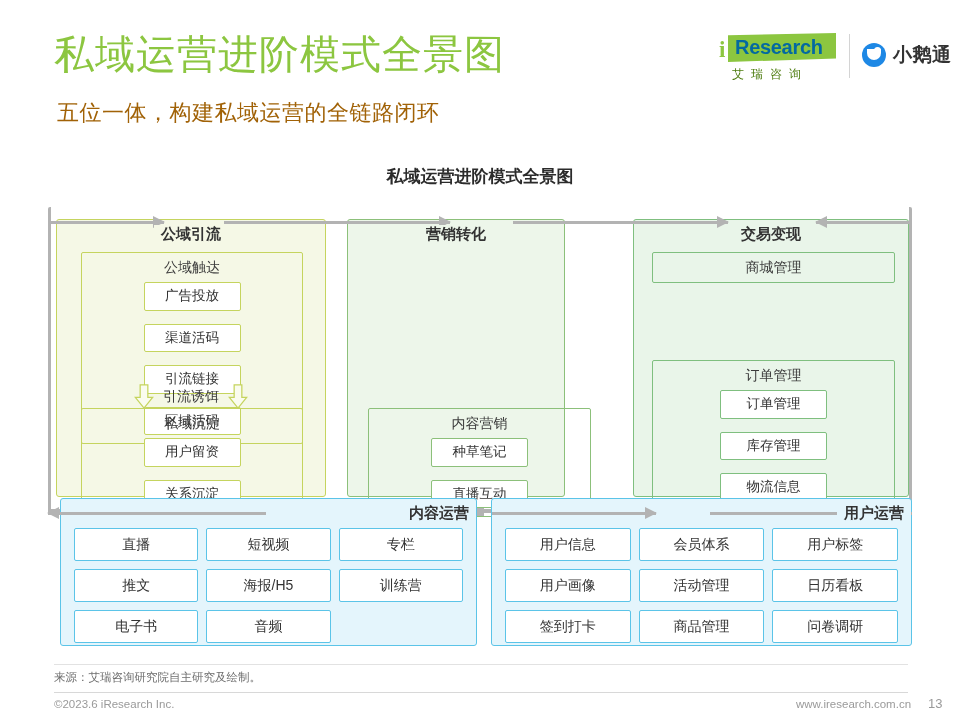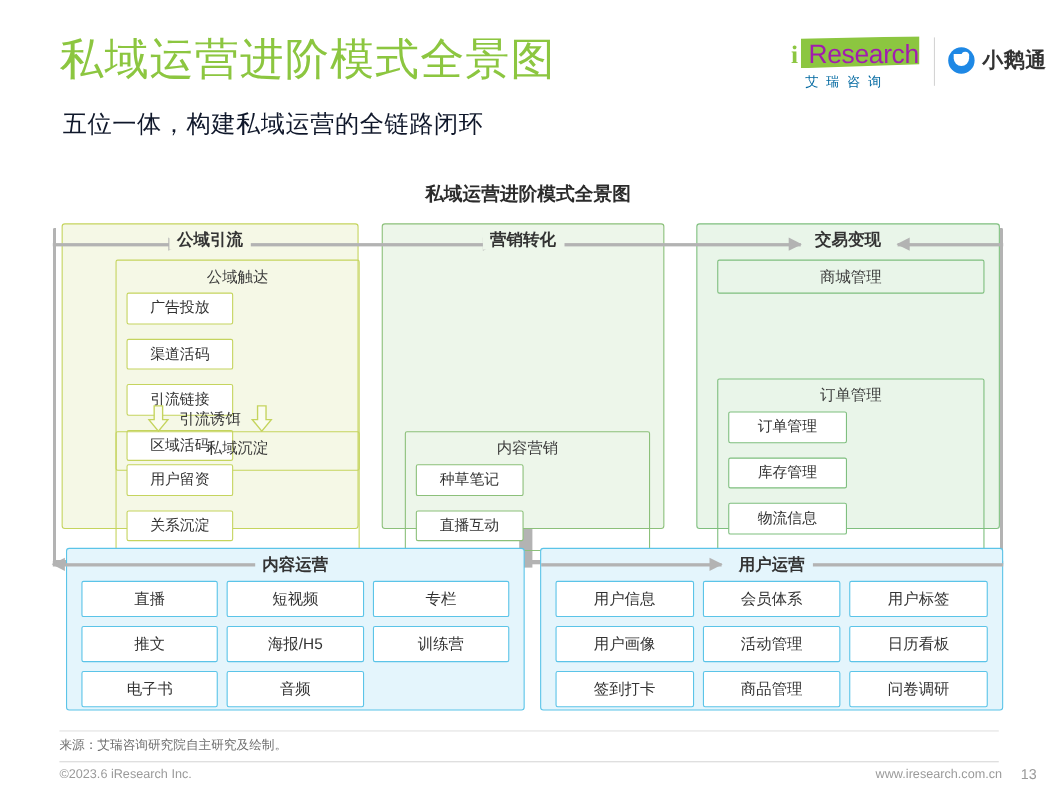--- a/index.html
+++ b/index.html
@@ -12,45 +12,45 @@
   #page { position: relative; width: 960px; height: 720px; }
 
   
   .hdr-title {
     position: absolute; left: 54px; top: 31px;
     font-size: 40px; font-weight: 400; letter-spacing: 1px;
     color: #8CC640; line-height: 1.15;
   }
   .hdr-sub {
     position: absolute; left: 57px; top: 98px;
-    font-size: 22px; font-weight: 400; color: #0f172a; letter-spacing: .5px;
+    font-size: 22px; font-weight: 400; color: #a16207; letter-spacing: .5px;
   }
 
   
   .logo-ir { position: absolute; left: 718px; top: 33px; width: 120px; height: 50px; }
   .logo-ir-mark {
     position: relative; width: 118px; height: 30px;
   }
   .logo-ir-shape {
     position: absolute; left: 10px; top: 0px; width: 108px; height: 29px;
     background: #8CC640;
     clip-path: polygon(0 8%, 100% 0, 100% 88%, 0 100%);
   }
   .logo-ir-i {
     position: absolute; left: 1px; top: 4px;
     font-size: 23px; font-weight: 700; color: #8CC640;
     font-family: "Liberation Serif", serif;
   }
   .logo-ir-word {
     position: absolute; left: 17px; top: 3px;
-    font-size: 24px; font-weight: 400; color: #a21caf; letter-spacing: -.3px;
+    font-size: 20px; font-weight: 700; color: #0369a1; letter-spacing: -.3px;
   }
   .logo-ir-cn {
     position: absolute; left: 14px; top: 33px;
-    font-size: 12px; color: #0369a1; letter-spacing: 7px;
+    font-size: 12px; color: #4d7c0f; letter-spacing: 7px;
   }
   .logo-div {
     position: absolute; left: 849px; top: 34px;
     width: 1px; height: 44px; background: #d4d4d4;
   }
   .logo-xe { position: absolute; left: 862px; top: 42px; display: flex; align-items: center; gap: 7px; }
   .logo-xe-circ {
     width: 24px; height: 24px; border-radius: 50%; background: #1E88E5;
     position: relative;
   }
@@ -84,23 +84,23 @@
   .gray-uparrow {
     position: absolute; left: 472px; top: 269px; width: 12px; height: 52px; background: #b3b3b3;
   }
   .gray-uparrow::after{
     content:""; position:absolute; left:-7px; top:-13px;
     border-left: 13px solid transparent; border-right: 13px solid transparent;
     border-bottom: 14px solid #b3b3b3;
   }
 
   
-  .col { position: absolute; top: 8px; border-radius: 3px; }
+  .col { position: absolute; top: 24px; border-radius: 3px; }
   .col-1 { left: 56px;  width: 270px; height: 278px; background: #F5F8E6; border: 1px solid #C5D45E; }
-  .col-2 { left: 347px; width: 257px; height: 278px; background: #EDF6EA; border: 1px solid #8CC07A; }
+  .col-2 { left: 347px; width: 218px; height: 278px; background: #EDF6EA; border: 1px solid #8CC07A; }
   .col-3 { left: 633px; width: 276px; height: 278px; background: #E9F5E9; border: 1px solid #7FBF7F; }
 
   .col-head {
     position: absolute; top: 5px; left: 0; width: 100%; text-align: center;
     font-size: 15px; font-weight: 700; color: #333; z-index: 4;
   }
   .col-head span { background: inherit; padding: 0 7px; }
   .col-1 .col-head span { background: #F5F8E6; }
   .col-2 .col-head span { background: #EDF6EA; }
   .col-3 .col-head span { background: #E9F5E9; }
@@ -113,47 +113,47 @@
     border-left: 12px solid #b3b3b3;
   }
   .hconn.arrow-l::before {
     content: ""; position: absolute; left: -1px; top: -5px;
     border-top: 6.5px solid transparent; border-bottom: 6.5px solid transparent;
     border-right: 12px solid #b3b3b3;
   }
 
   
   .grp { position: absolute; border-radius: 2px; background: #ffffff00; }
-  .col-1 .grp { border: 1px solid #C5D45E; margin-left: 24px; }
+  .col-1 .grp { border: 1px solid #C5D45E; }
   .col-2 .grp { border: 1px solid #8CC07A; }
   .col-3 .grp { border: 1px solid #7FBF7F; }
   .grp-title {
     text-align: center; font-size: 14px; color: #3b3b3b; padding: 6px 0 5px;
   }
-  .grp-items { display: flex; flex-wrap: wrap; gap: 13px; padding: 0 9px 8px; }
+  .grp-items { display: flex; flex-wrap: wrap; gap: 13px; padding: 0 9px 8px; justify-content: center; }
   .chip {
     background: #fff; text-align: center; font-size: 13.5px; color: #333;
     padding: 6px 0 7px; border-radius: 2px; line-height: 1;
   }
   .col-1 .chip { border: 1px solid #C5D45E; width: calc(50% - 4px); }
   .col-2 .chip { border: 1px solid #8CC07A; width: calc(50% - 4px); }
   .col-3 .chip { border: 1px solid #7FBF7F; width: calc(50% - 4px); }
 
   
   .bait { position: absolute; left: 0; width: 100%; display: flex; align-items: center; justify-content: center; gap: 9px; }
   .bait-txt { font-size: 14px; color: #3b3b3b; }
   .dn-arrow { width: 20px; height: 25px; display: block; }
 
   
   .bot { position: absolute; top: 303px; height: 148px; border-radius: 3px;
          background: #E4F5FC; border: 1px solid #5BC4E8; }
   .bot-1 { left: 60px; width: 417px; }
   .bot-2 { left: 491px; width: 421px; }
   .bot-head {
-    position: absolute; top: 5px; left: 0; width: 100%; text-align: center;
+    position: absolute; top: 5px; left: 0; width: 100%; text-align: right;
     font-size: 15px; font-weight: 700; color: #333; z-index: 4;
   }
   .bot-head span { background: #E4F5FC; padding: 0 7px; }
   .bot-grid {
     position: absolute; top: 29px; left: 0; width: 100%;
     display: grid; grid-template-columns: repeat(3, 1fr); gap: 8px;
     padding: 0 13px;
   }
   .bot-grid .chip { border: 1px solid #5BC4E8; width: 100%; padding: 8px 0 9px; font-size: 14px; }
 

